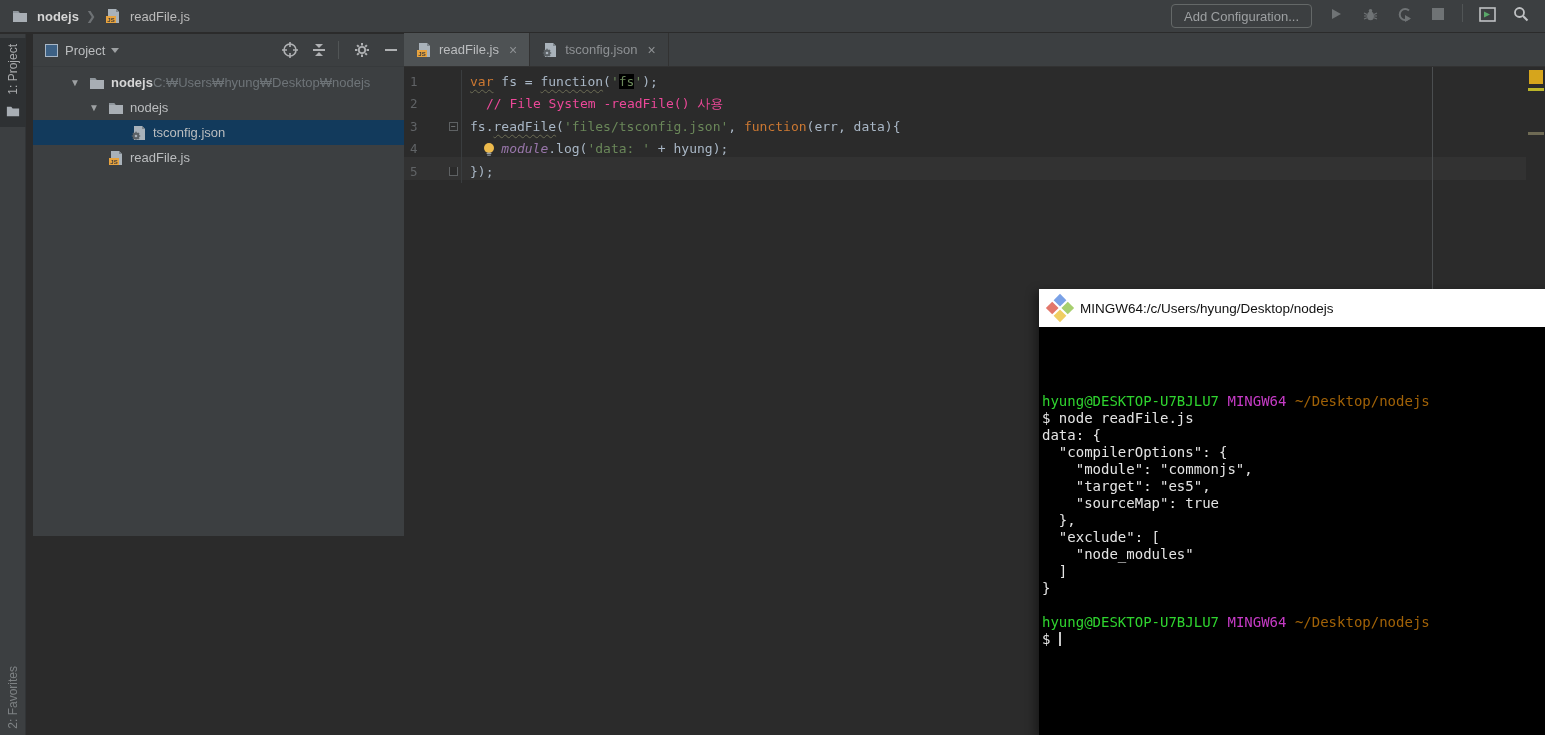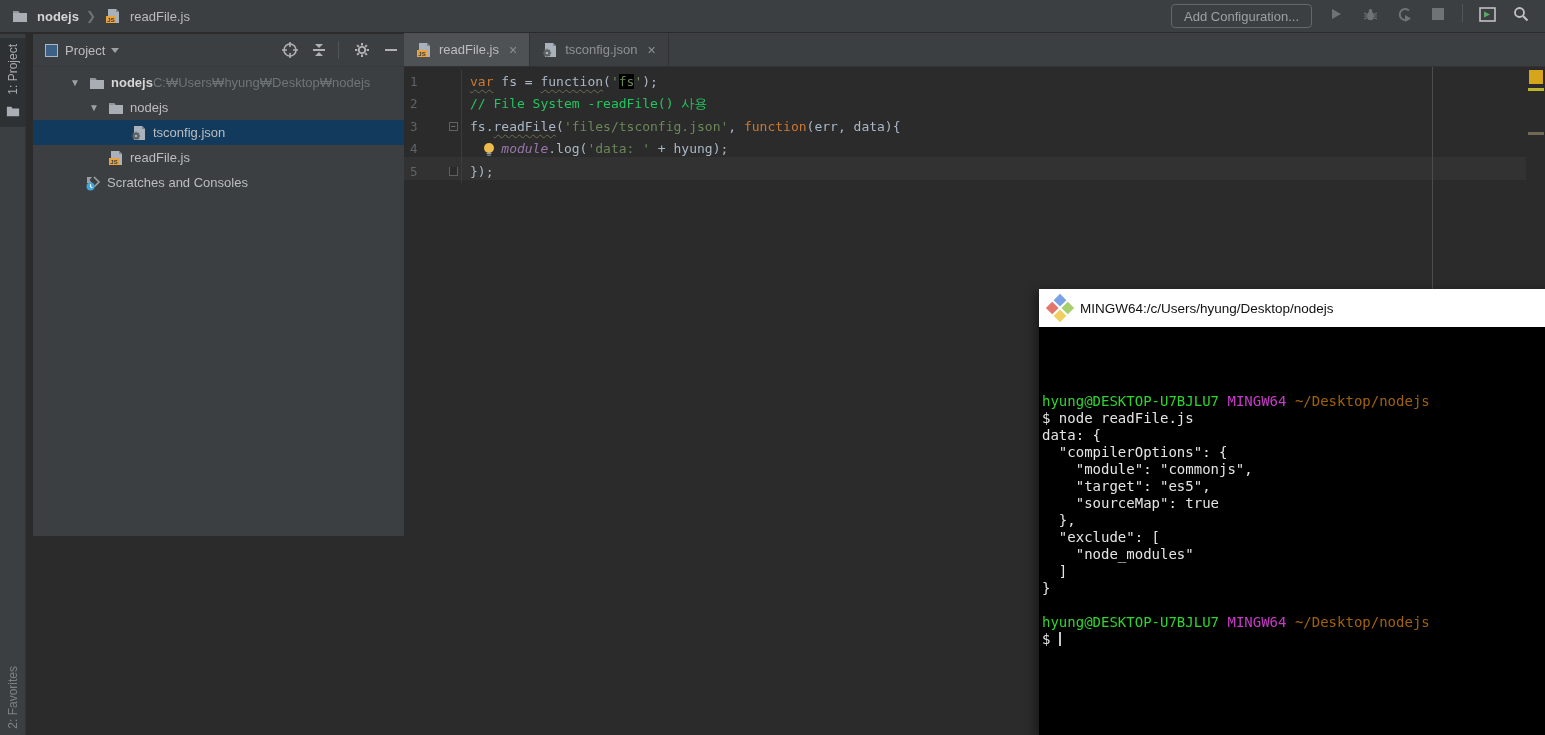--- a/index.html
+++ b/index.html
@@ -81,21 +81,21 @@
   .gutter { flex:0 0 58px; align-self:stretch; position:relative; color:#606366;
             font-size:12.5px; padding-left:6px; display:flex; align-items:center;
             border-right:1px solid #3A3D3F; }
   .fold { position:absolute; right:3px; width:9px; height:9px; border:1px solid #5E6163;
           color:#8B8E90; font-size:8px; line-height:7px; text-align:center;
           background:#2B2B2B; }
   .fold.end { border-top:none; }
   .ctext { padding-left:8px; color:#A9B7C6; white-space:pre; }
   .kw { color:#CC7832; }
   .str { color:#6A8759; }
-  .cmt { color:#22c55e; }
+  .cmt { color:#ec4899;margin-left:16px; }
   .glob { color:#9876AA; font-style:italic; }
   .warn { text-decoration:underline wavy #6C6C54 1px; text-underline-offset:3px; }
   .hl { background:#000000;text-align:center; }
   .bulb { position:absolute; left:78px; top:4px; }
 
   .error-stripe { position:absolute; right:0; top:0; width:17px; height:668px; }
   .insp-square { position:absolute; right:2px; top:3px; width:14px; height:14px;
                  background:#D6A51C; }
   .stripe-tick { position:absolute; right:1px; width:16px; height:3px; }
   .tick-warning { top:21px; background:#BBB529; }
@@ -270,31 +270,20 @@
           <span class="t-ico">
             <svg width="16" height="16" viewBox="0 0 16 16">
               <path d="M3 1h8l3 3v11H3z" fill="#A9B2BA"></path>
               <path d="M11 1l3 3h-3z" fill="#7D858C"></path>
               <rect x="1" y="8" width="10" height="7" fill="#E8A33E"></rect>
               <text x="6" y="14" font-size="6" font-weight="bold" fill="#3A3A3A" text-anchor="middle" font-family="Liberation Sans, sans-serif">JS</text>
             </svg>
           </span>
           <span class="lbl">readFile.js</span>
         </div>
-        <div class="tree-row" style="padding-left: 52px;">
-          <span class="t-ico">
-            <svg width="16" height="16" viewBox="0 0 16 16">
-              <path d="M2 2h5l-2.5 3L7 8H2z" fill="#9AA0A5"></path>
-              <path d="M9 2l5 5-5 5" stroke="#9AA0A5" stroke-width="1.6" fill="none"></path>
-              <circle cx="5.5" cy="11.5" r="4" fill="#3EA6DA"></circle>
-              <path d="M5.5 9.3v2.4l1.8 1" stroke="#FFFFFF" stroke-width="1.1" fill="none"></path>
-            </svg>
-          </span>
-          <span class="lbl">Scratches and Consoles</span>
-        </div>
       </div>
   </div>
 
   <div class="editor-area">
     <div class="tabs">
         <div class="tab active">
           <span class="t-ico" style="width: 16px; height: 16px; display: inline-flex;">
             <svg width="16" height="16" viewBox="0 0 16 16">
               <path d="M3 1h8l3 3v11H3z" fill="#A9B2BA"></path>
               <path d="M11 1l3 3h-3z" fill="#7D858C"></path>

